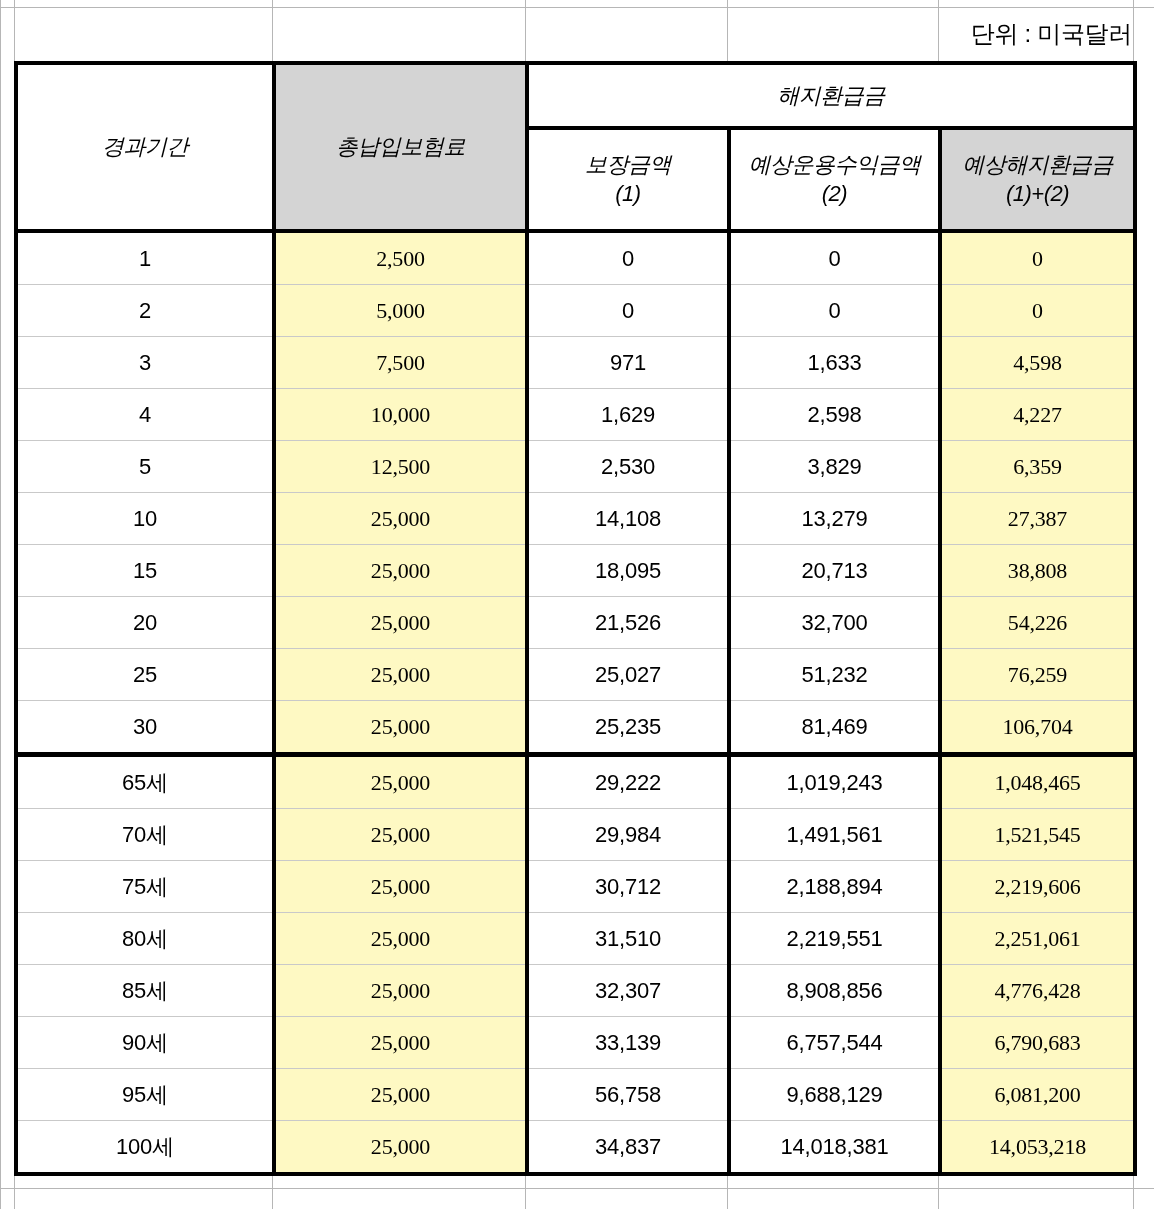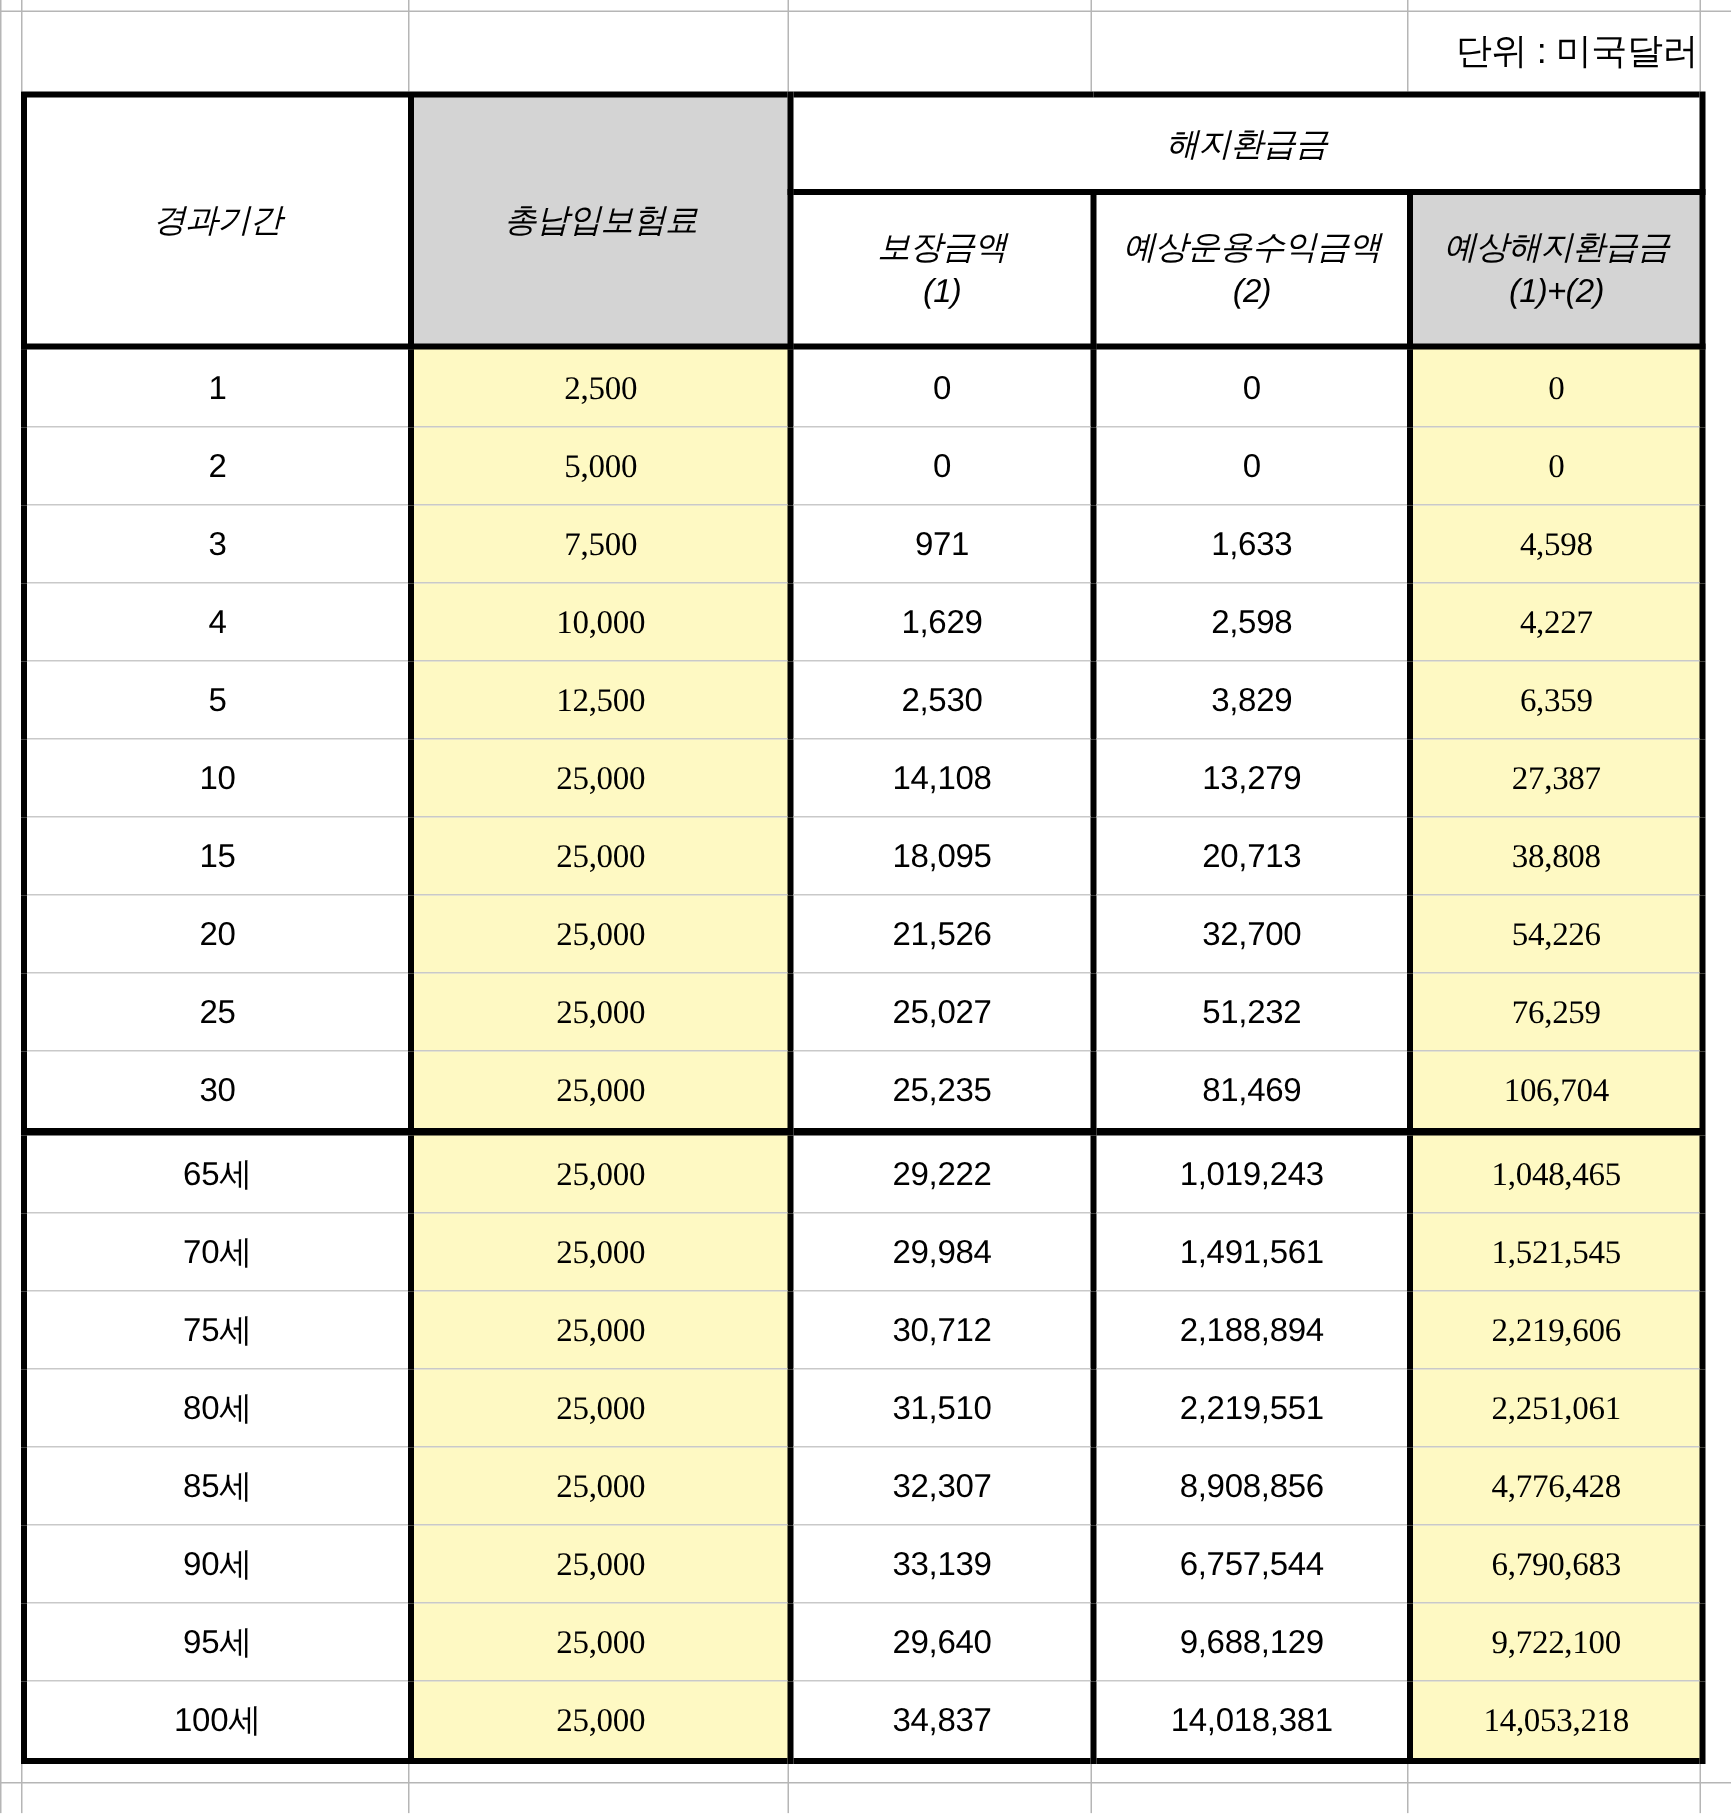--- a/index.html
+++ b/index.html
@@ -268,23 +268,23 @@
           <tr>
             <td class="dc">90세</td>
             <td class="dc shaded">25,000</td>
             <td class="dc">33,139</td>
             <td class="dc">6,757,544</td>
             <td class="dc shaded">6,790,683</td>
           </tr>
           <tr>
             <td class="dc">95세</td>
             <td class="dc shaded">25,000</td>
-            <td class="dc">29,640</td>
+            <td class="dc">56,758</td>
             <td class="dc">9,688,129</td>
-            <td class="dc shaded">9,722,100</td>
+            <td class="dc shaded">6,081,200</td>
           </tr>
           <tr>
             <td class="dc">100세</td>
             <td class="dc shaded">25,000</td>
             <td class="dc">34,837</td>
             <td class="dc">14,018,381</td>
             <td class="dc shaded">14,053,218</td>
           </tr>
         </tbody>
     </table>

